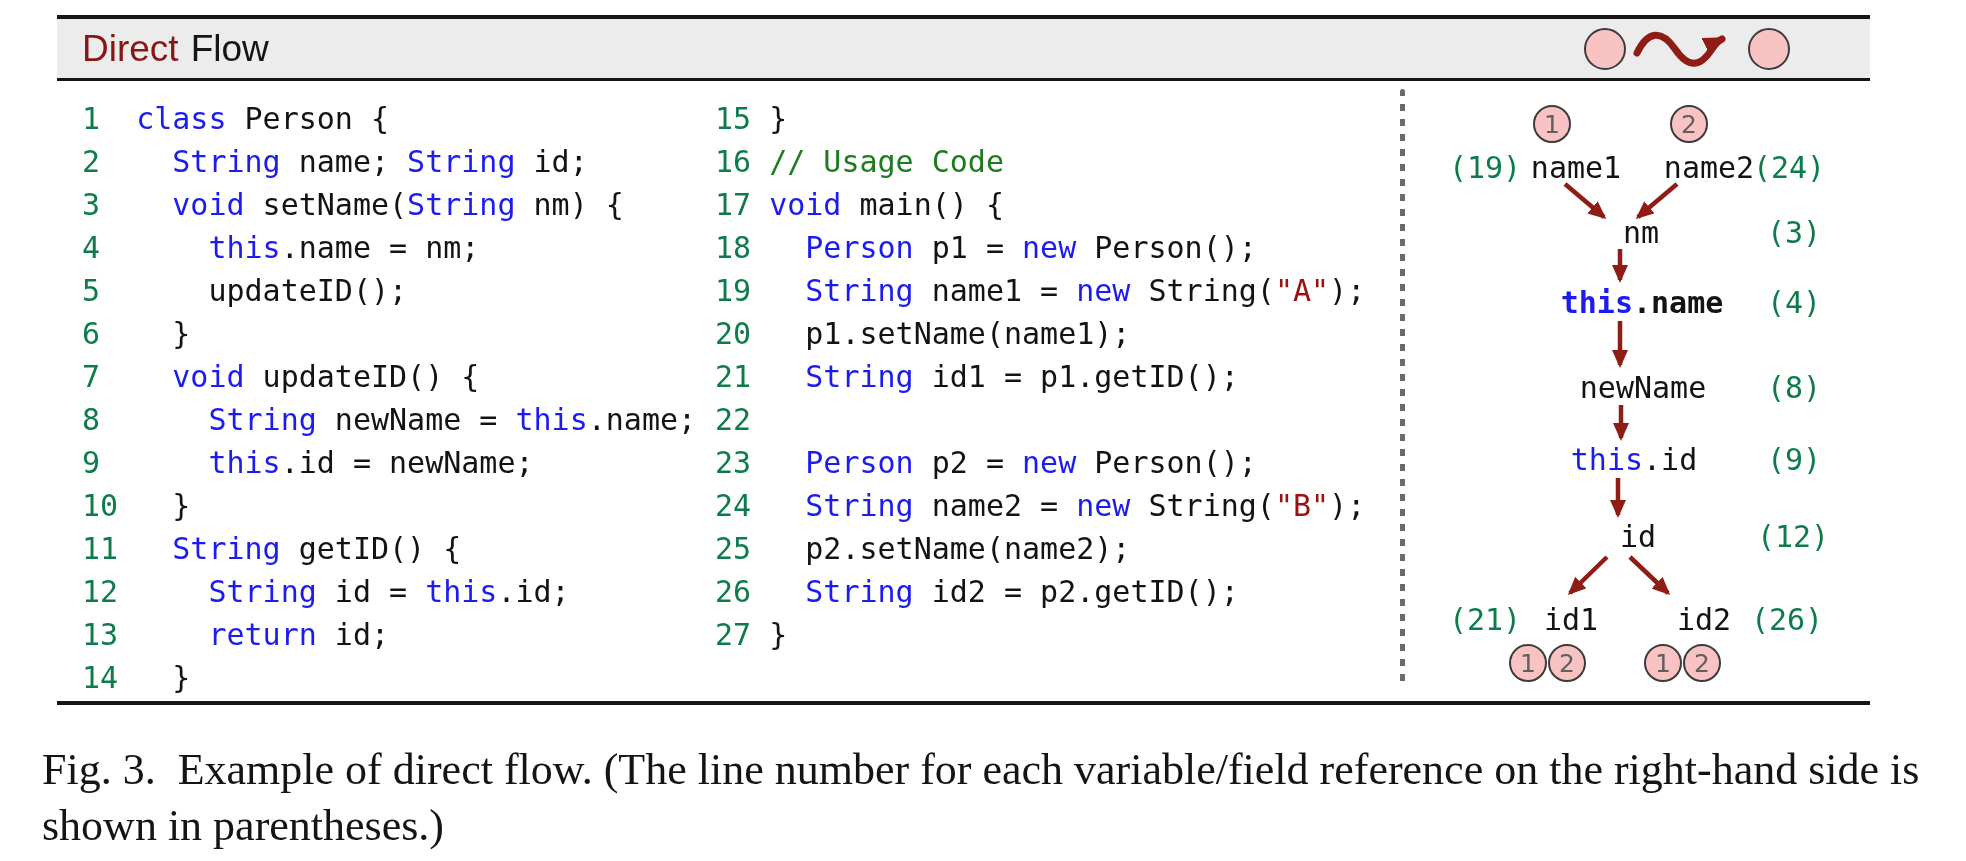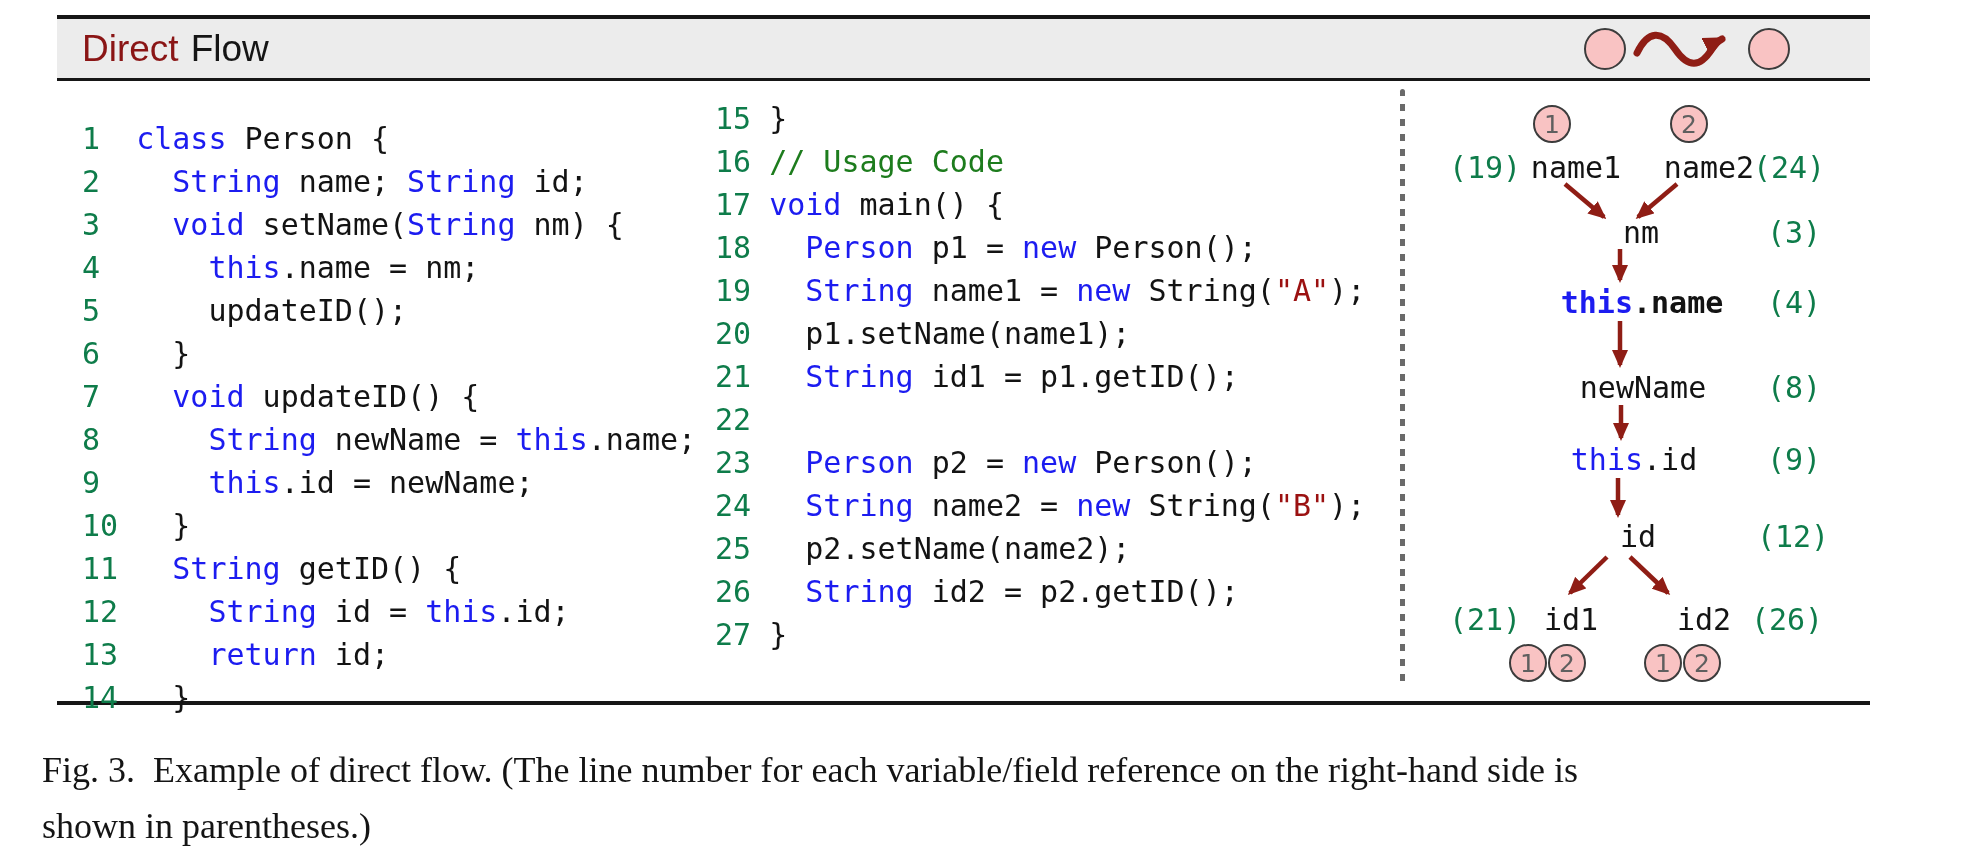--- a/index.html
+++ b/index.html
@@ -19,21 +19,21 @@
   .figtitle .rest{margin-left:12px;}
   .legend{position:absolute;right:80px;top:50%;transform:translateY(-50%);
           display:flex;align-items:center;gap:5px;}
   .bigdot{width:42px;height:42px;border-radius:50%;background:var(--c-pink);
           border:2px solid #3c3c3c;box-sizing:border-box;}
 
   
   .figbody{position:relative;height:616px;}
   pre.code{position:absolute;top:16px;margin:0;font-family:"DejaVu Sans Mono",monospace;
            font-size:30px;line-height:43px;color:#131313;}
-  pre.code.left{left:25px;margin-top:20px;}
+  pre.code.left{left:25px;}
   pre.code.right{left:658px;}
   .ln{display:inline-block;width:2ch;text-align:left;color:var(--c-num);}
   .kw{color:var(--c-kw);}
   .com{color:var(--c-com);}
   .str{color:var(--c-str);}
 
   .sep{position:absolute;left:1343px;top:8px;height:600px;width:5px;
        background:repeating-linear-gradient(to bottom,var(--c-sep) 0 7px,transparent 7px 15px);
        border-radius:3px;}
 
@@ -43,21 +43,21 @@
   .node,.ref{position:absolute;transform:translate(-50%,-50%);white-space:nowrap;
              font-size:30px;line-height:34px;color:#131313;margin-left:21px;}
   .ref{color:var(--c-num);}
   .chip{position:absolute;transform:translate(-50%,-50%);width:38px;height:38px;
         border-radius:50%;background:var(--c-pink);border:2px solid #3c3c3c;
         box-sizing:border-box;display:flex;align-items:center;justify-content:center;
         font-family:"DejaVu Sans",sans-serif;font-size:25px;color:var(--c-chipnum);}
 
   
   .caption{position:absolute;left:42px;top:742px;width:1900px;
-           font-family:"Liberation Serif",serif;font-size:36px;line-height:56px;
+           font-family:"Liberation Serif",serif;font-size:44px;line-height:56px;
            color:#141414;}
   .cap-line{white-space:pre;}
 </style>
 </head>
 <body>
 
 <div class="page">
 
   <div class="figbox">
 

